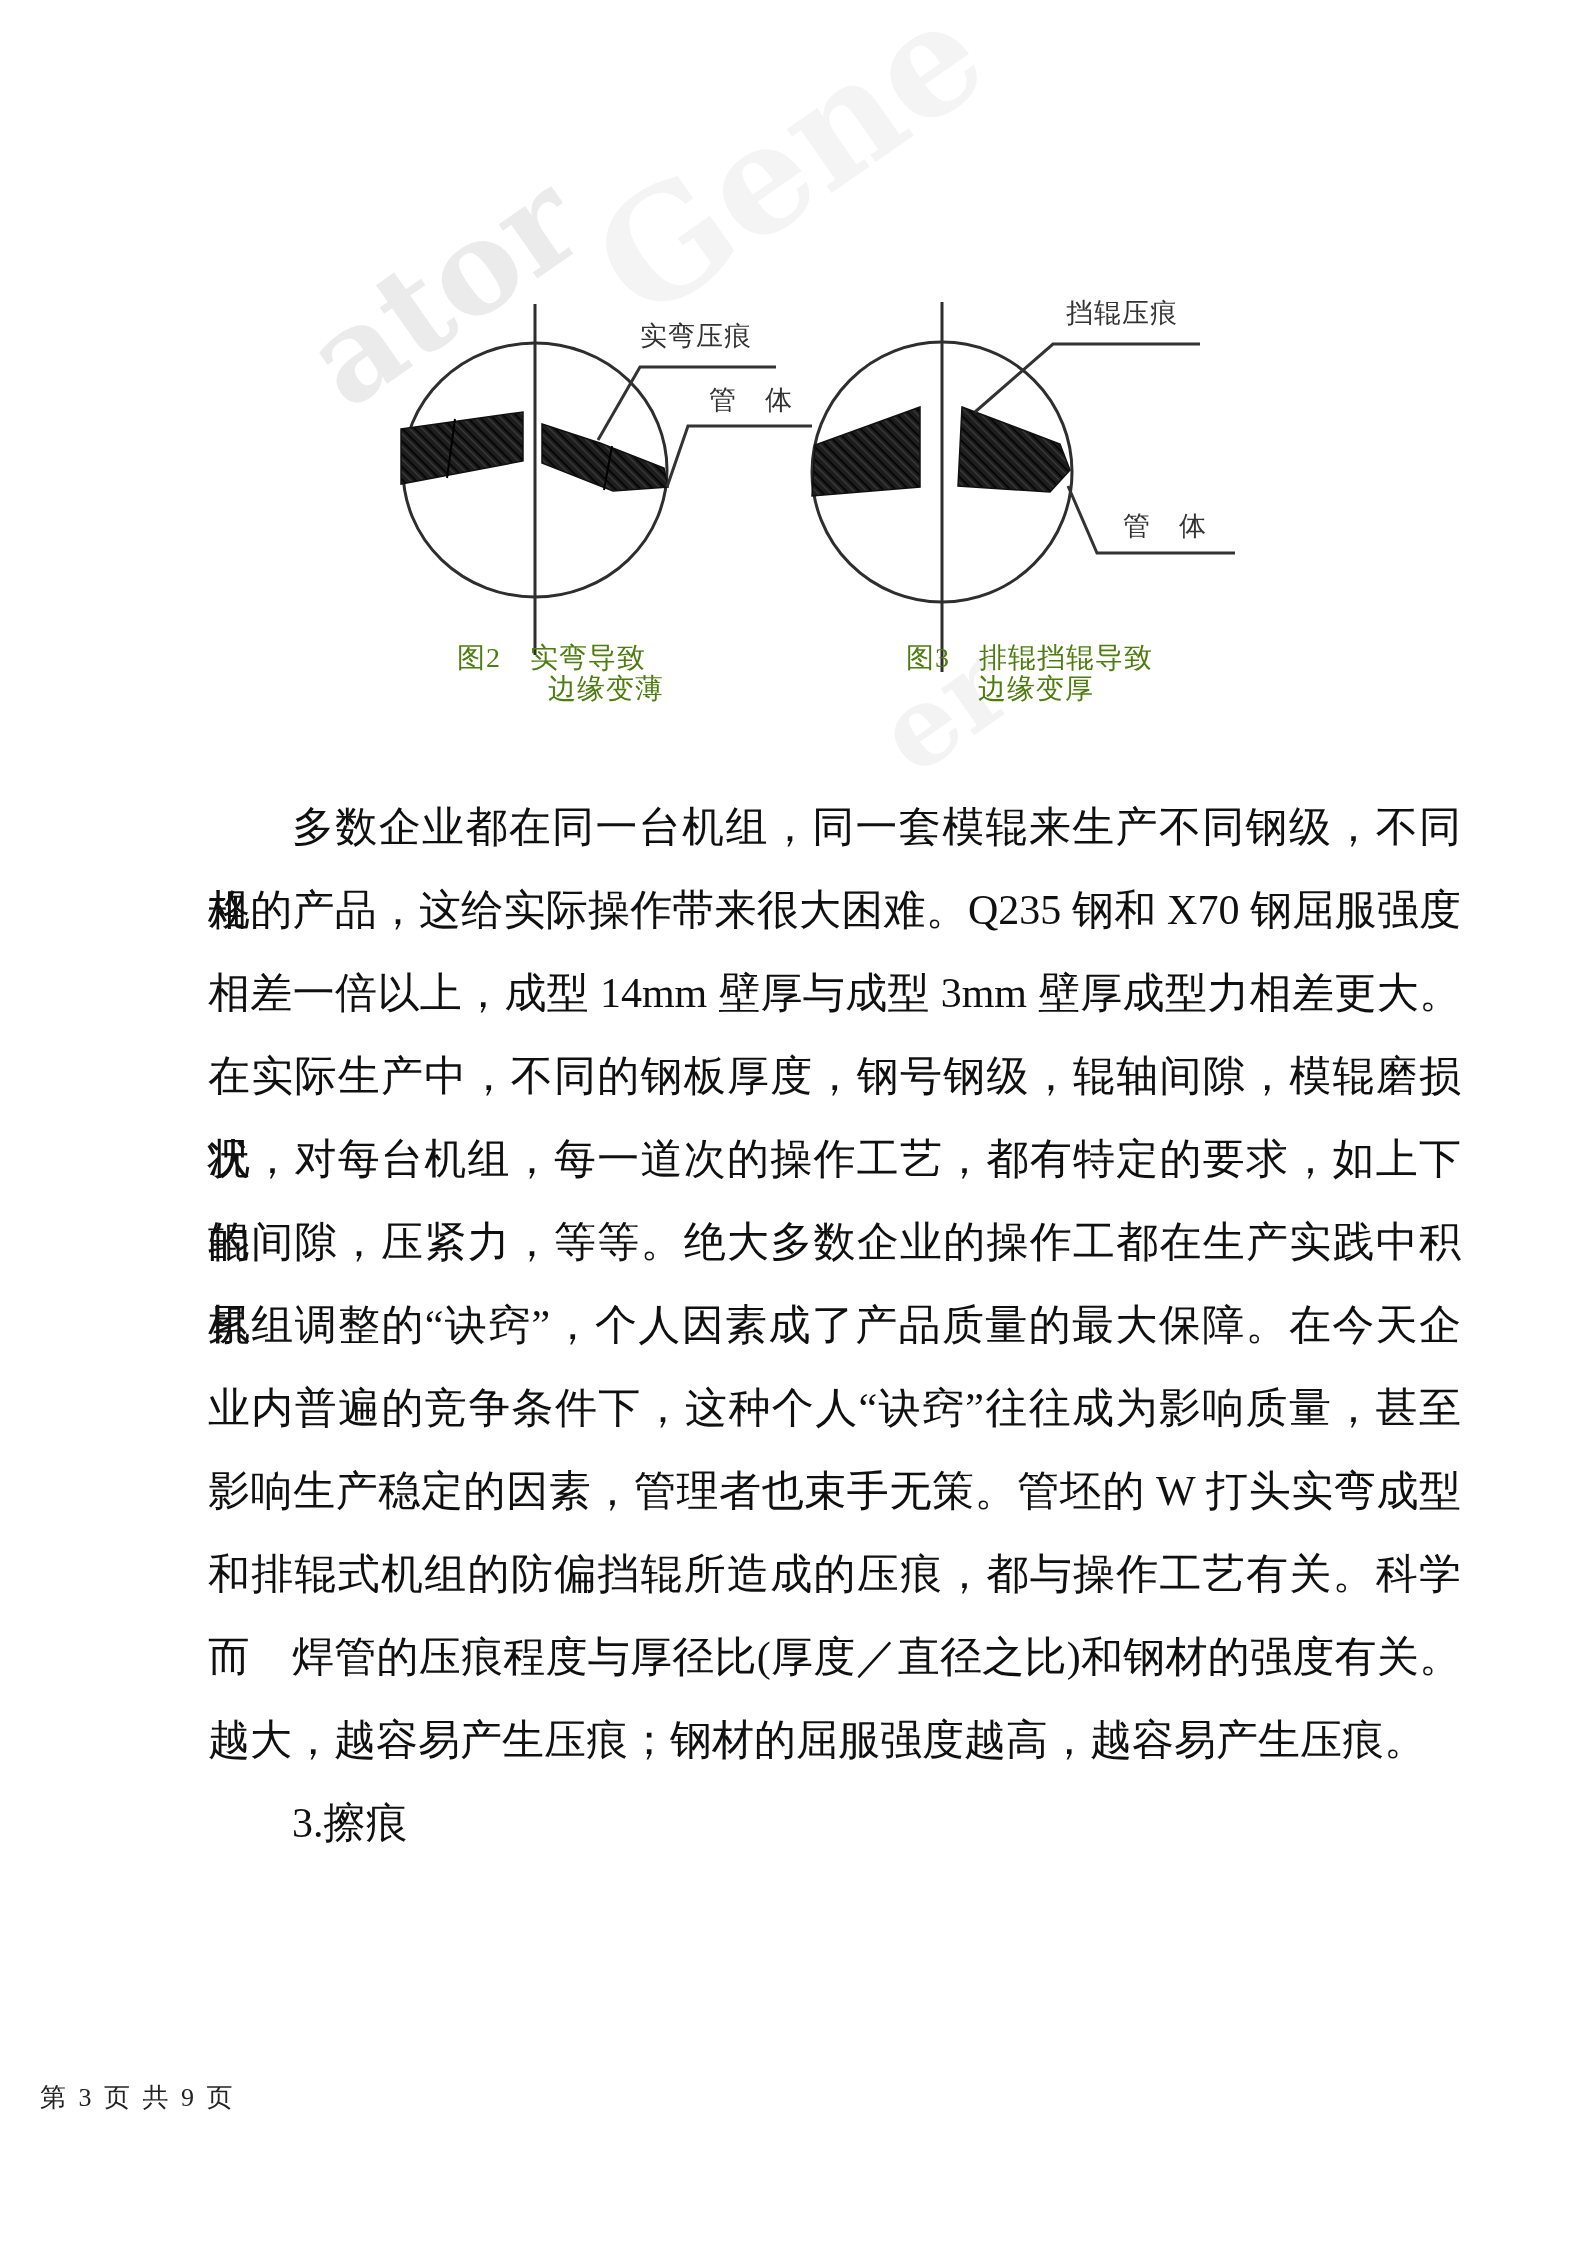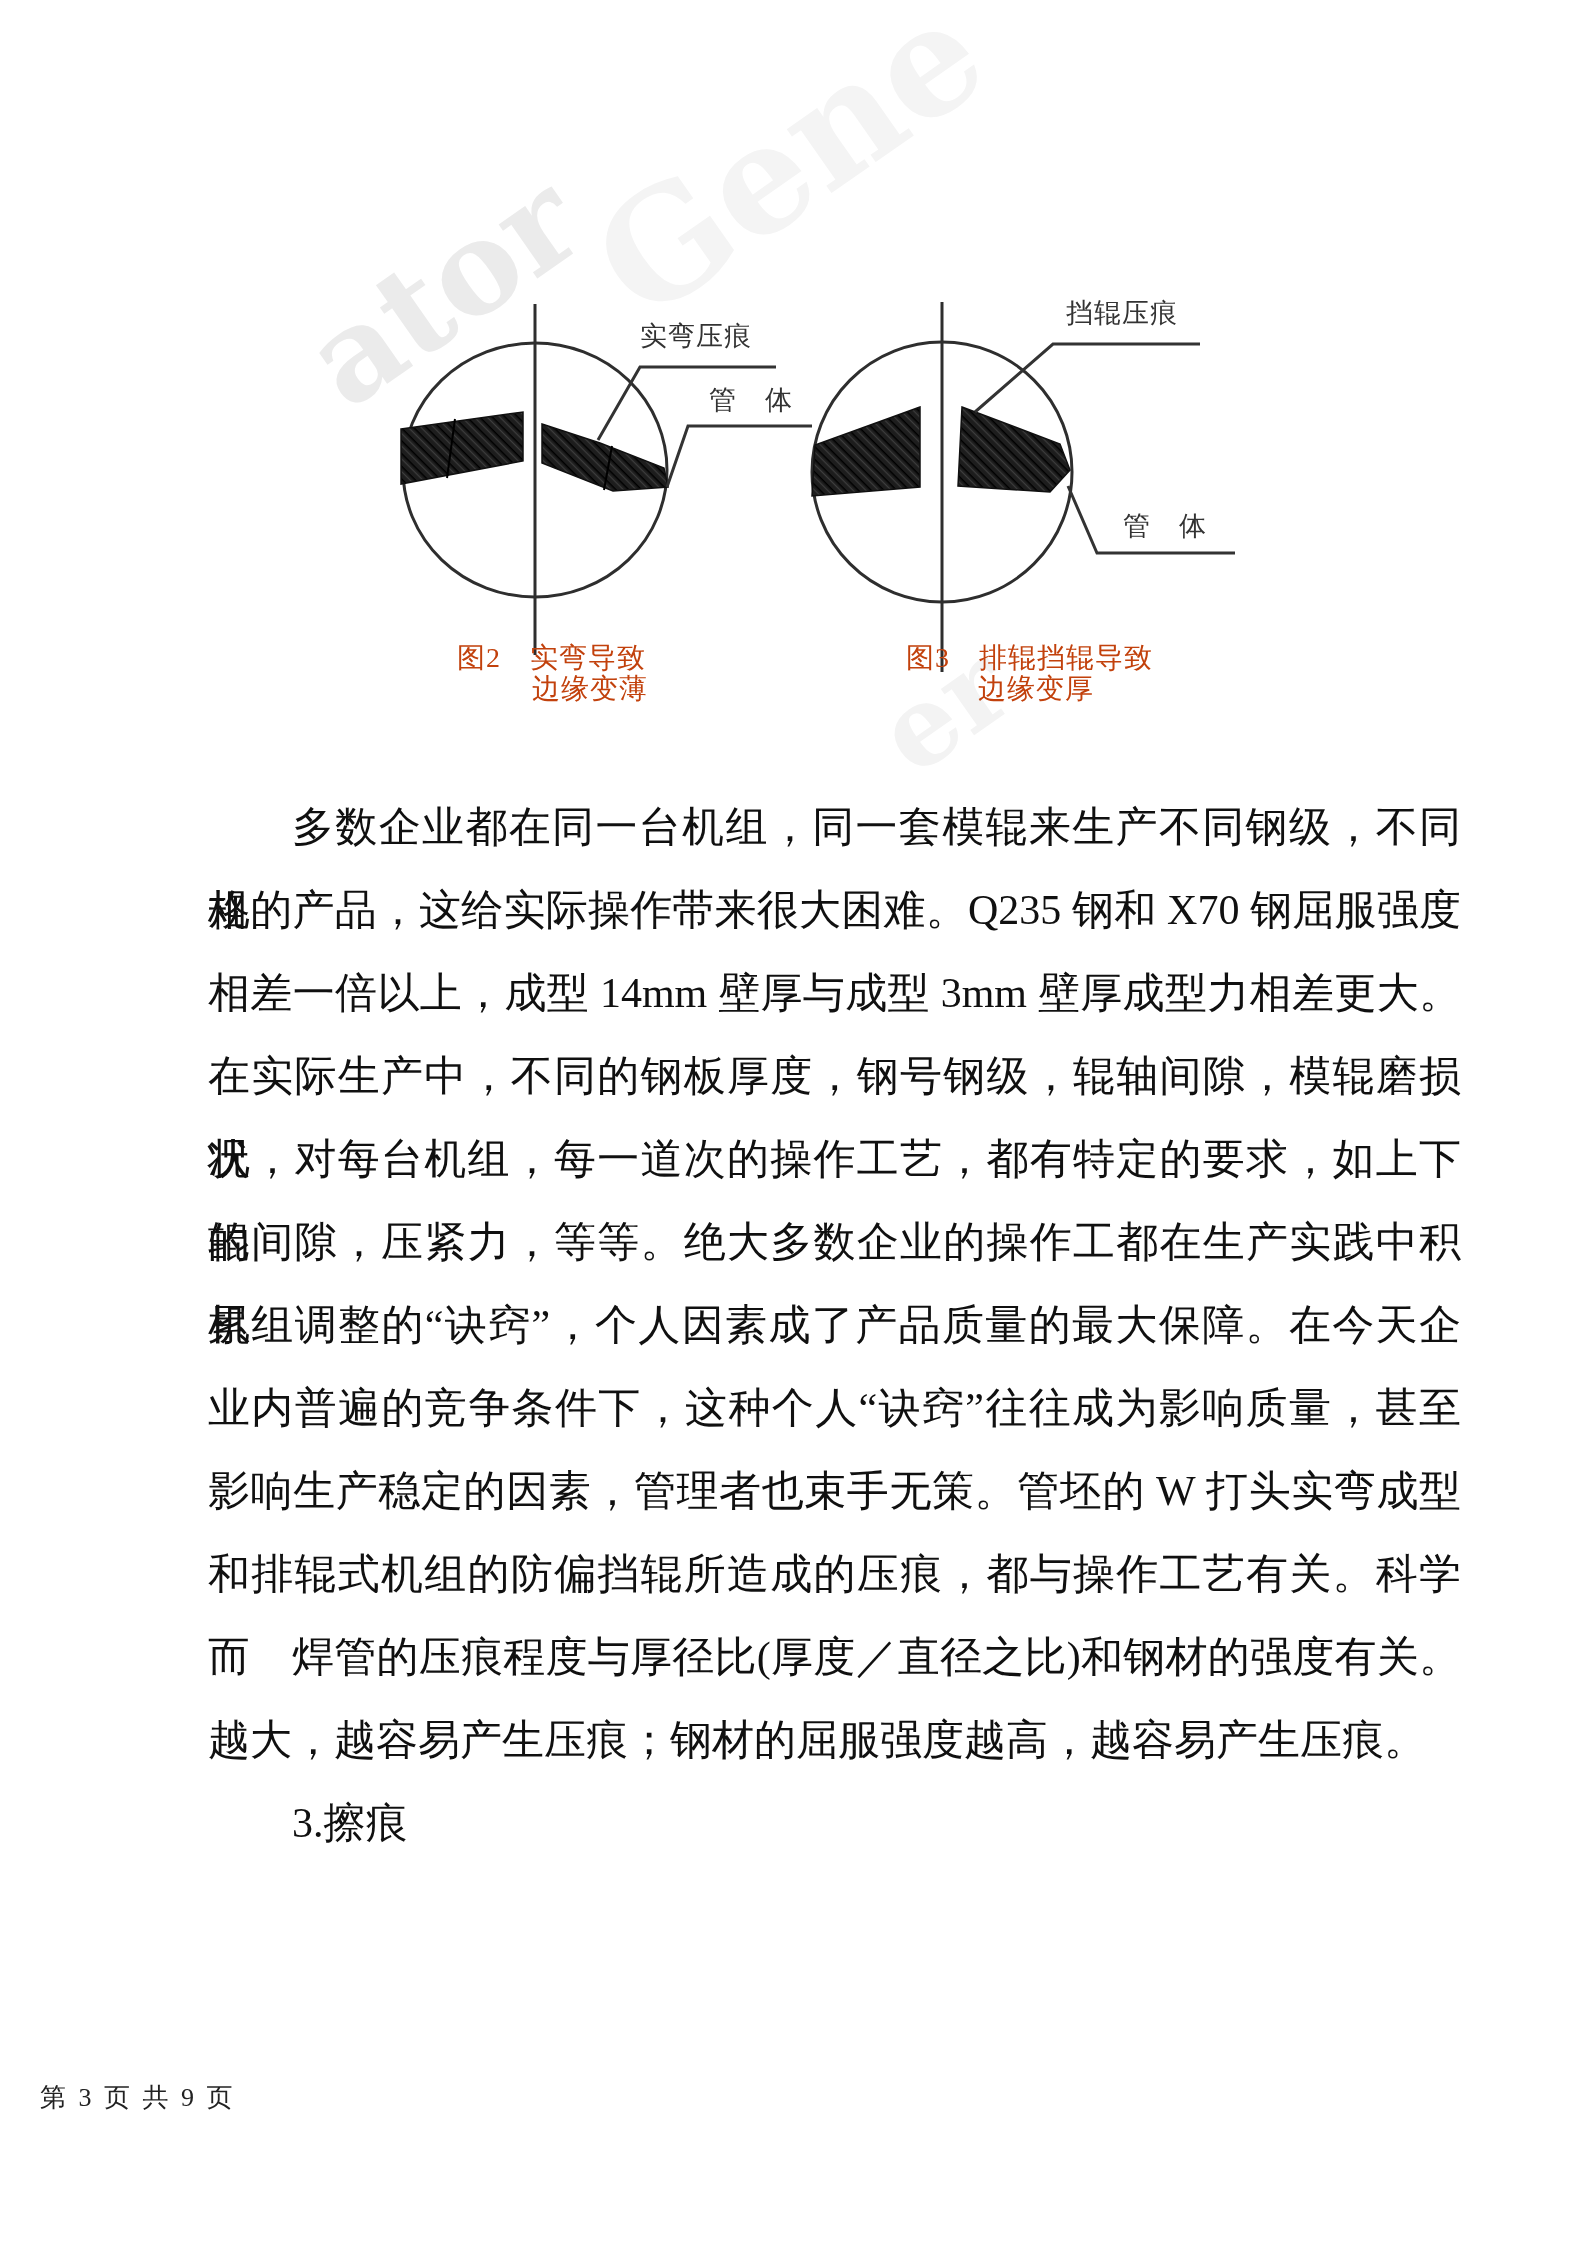--- a/index.html
+++ b/index.html
@@ -21,24 +21,24 @@
   .axis{stroke:#2e2e2e;stroke-width:3;}
   .wedge{fill:url(#hatch);stroke:#101010;stroke-width:1.5;}
   .seam{stroke:#000;stroke-width:2;}
   .ldr{fill:none;stroke:#333;stroke-width:3;}
   .fig-label{position:absolute;font-size:27px;color:#333;white-space:nowrap;
       letter-spacing:1px;z-index:2;}
   #fig2-dent-label{left:640px;top:318px;}
   #fig2-pipe-label{left:709px;top:382px;}
   #fig3-dent-label{left:1066px;top:295px;}
   #fig3-pipe-label{left:1123px;top:508px;}
-  .fig-caption{position:absolute;font-size:28px;color:#c2410c;white-space:nowrap;
+  .fig-caption{position:absolute;font-size:28px;color:#4d7c0f;white-space:nowrap;
       letter-spacing:1px;z-index:2;}
   #fig2-caption-line1{left:457px;top:639px;}
-  #fig2-caption-line2{left:532px;top:670px;}
+  #fig2-caption-line2{left:548px;top:670px;}
   #fig3-caption-line1{left:906px;top:639px;}
   #fig3-caption-line2{left:978px;top:670px;}
   
   #body-text{position:absolute;left:168px;top:786px;width:1253px;z-index:2;margin-left:40px;}
   .line{height:83px;line-height:83px;font-size:42px;color:#101010;}
   .line.just{text-align:justify;text-align-last:justify;text-justify:inter-character;}
   .line.ind{text-indent:84px;}
   
   #page-footer{position:absolute;left:0;width:100%;top:2080px;text-align:left;
       font-size:26px;color:#222;letter-spacing:3px;z-index:2;text-indent:40px;}

